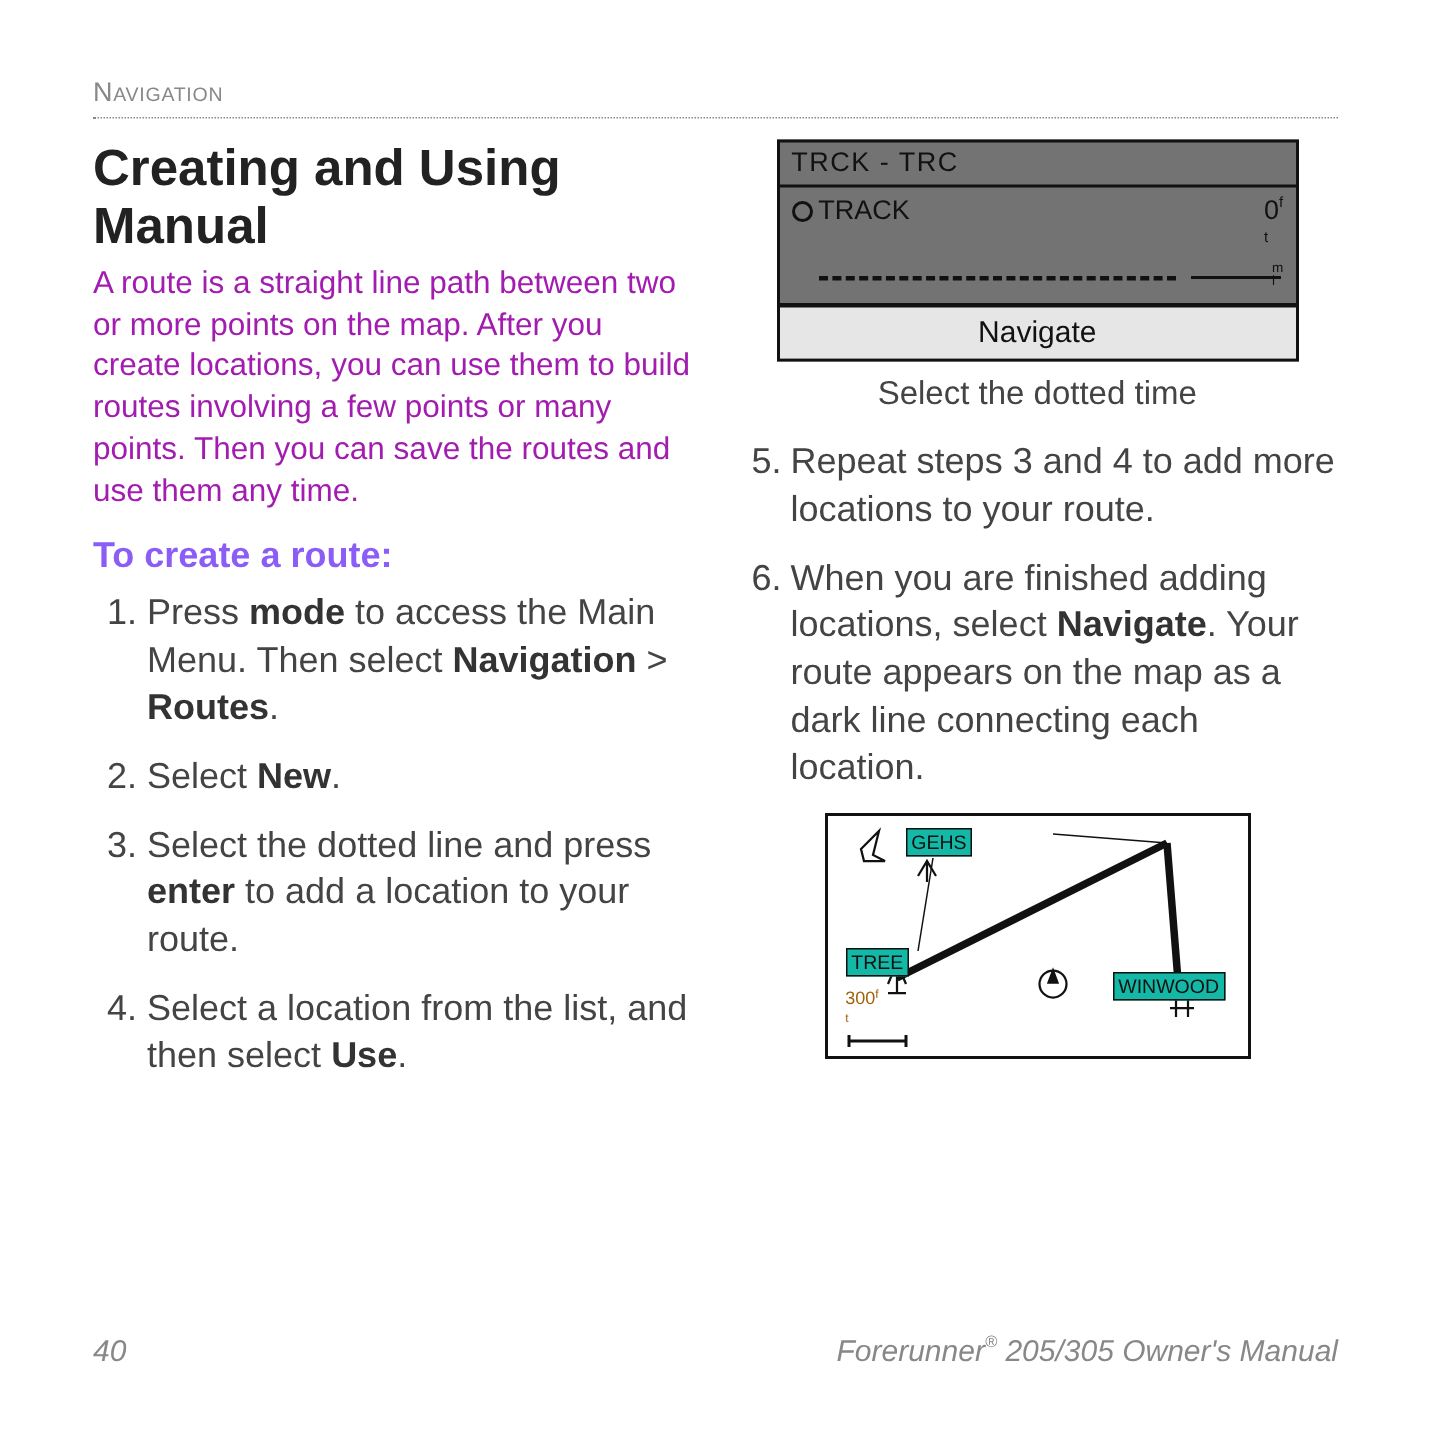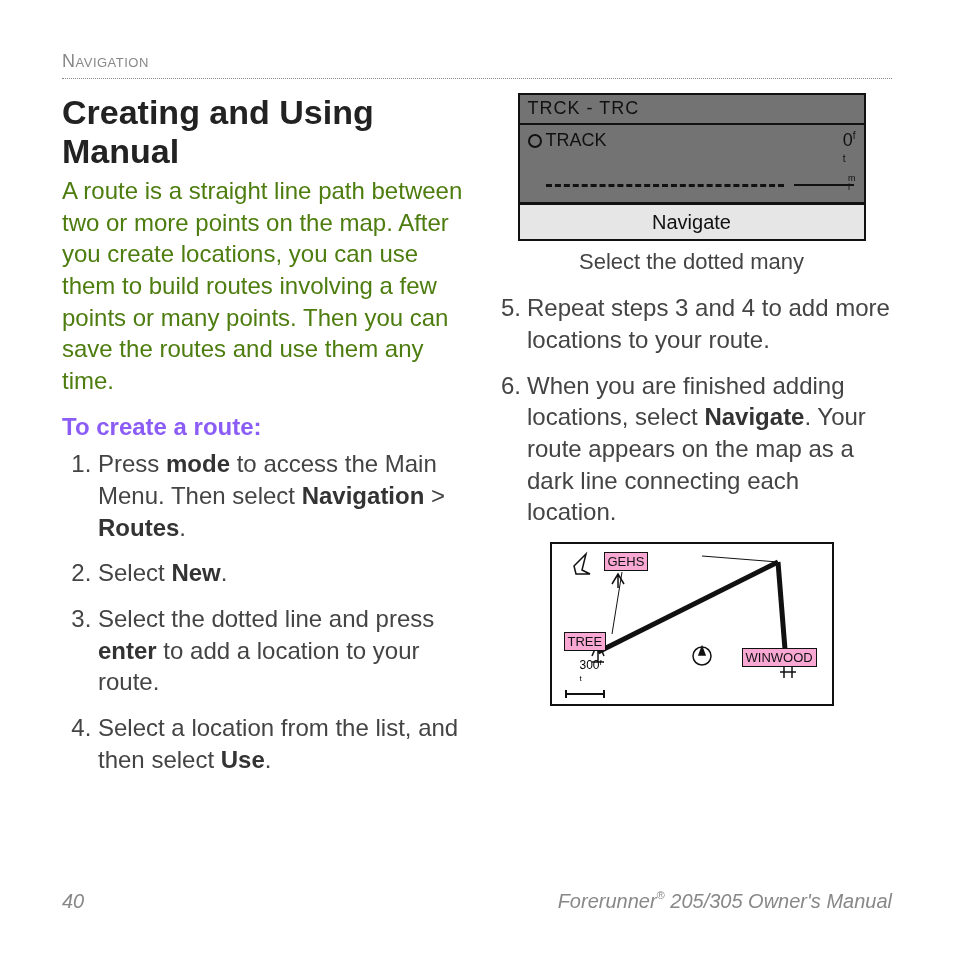--- a/index.html
+++ b/index.html
@@ -37,22 +37,22 @@
     min-width: 0;
   }
   h1.title {
     font-size: 34px;
     font-weight: bold;
     color: #222222;
     margin: 0 0 4px 0;
     line-height: 1.15;
   }
   p.intro {
-    font-size: 24px;
-    color: #4d7c0f;
+    font-size: 21px;
+    color: #a21caf;
     margin: 0 0 14px 0;
   }
   .subhead {
     font-size: 24px;
     font-weight: bold;
     color: #8b5cf6;
     margin: 0 0 6px 0;
   }
   ol {
     margin: 0 0 10px 0;
@@ -156,21 +156,21 @@
     height: 160px;
     margin: 4px auto 0 auto;
     border: 2px solid #111;
     background: #ffffff;
     position: relative;
     font-family: Arial, sans-serif;
   }
   .device2 .lbl {
     position:absolute;
     border:1px solid #111;
-    background:#f9a8d4;
+    background:#14b8a6;
     font-size:13px;
     padding:0 3px;
     color:#111;
   }
   .device2 svg { position:absolute; inset:0; }
   .footer {
     position: absolute;
     bottom: 40px;
     left: 62px;
     right: 62px;
@@ -225,21 +225,21 @@
           <div class="dotted">
             <div class="dline"></div>
             <div class="solid"></div>
             <div class="ticks">m<br>i</div>
           </div>
         </div>
         <div class="nav">Navigate</div>
       </div>
 
       <div class="caption">
-        <span>Select the dotted many</span><br>
+        <span>Select the dotted time</span><br>
       </div>
 
       <ol class="cont">
         <li><span>Repeat steps 3 and 4 to add more locations to your route.</span></li>
         <li>
           <span>When you are finished adding locations, select </span><span class="b">Navigate</span><span>. Your route appears on the map as a dark line connecting each location.</span>
         </li>
       </ol>
 
       <div class="device2">
@@ -261,21 +261,21 @@
             <path d="M228 128 h16 M232 122 v12 M240 122 v12 M228 122 h16"></path>
           </g>
 
           <line x1="14" y1="150" x2="52" y2="150" stroke="#111" stroke-width="2"></line>
           <line x1="14" y1="146" x2="14" y2="154" stroke="#111" stroke-width="2"></line>
           <line x1="52" y1="146" x2="52" y2="154" stroke="#111" stroke-width="2"></line>
         </svg>
         <div class="lbl" style="left:52px; top:8px;">GEHS</div>
         <div class="lbl" style="left:12px; top:88px;">TREE</div>
         <div class="lbl" style="left:190px; top:104px;">WINWOOD</div>
-        <div style="position:absolute; left:28px; bottom:14px; font-size:12px; color:#000000;"><span>300</span><span style="font-size:8px;vertical-align:top;">f<br>t</span></div>
+        <div style="position:absolute; left:12px; bottom:14px; font-size:12px; color:#a16207;"><span>300</span><span style="font-size:8px;vertical-align:top;">f<br>t</span></div>
       </div>
 
     </div>
   </div>
 
   <div class="footer">
     <span>40</span>
     <span>
       <span>Forerunner</span><span class="reg">®</span><span> 205/305 Owner's Manual</span>
     </span>

